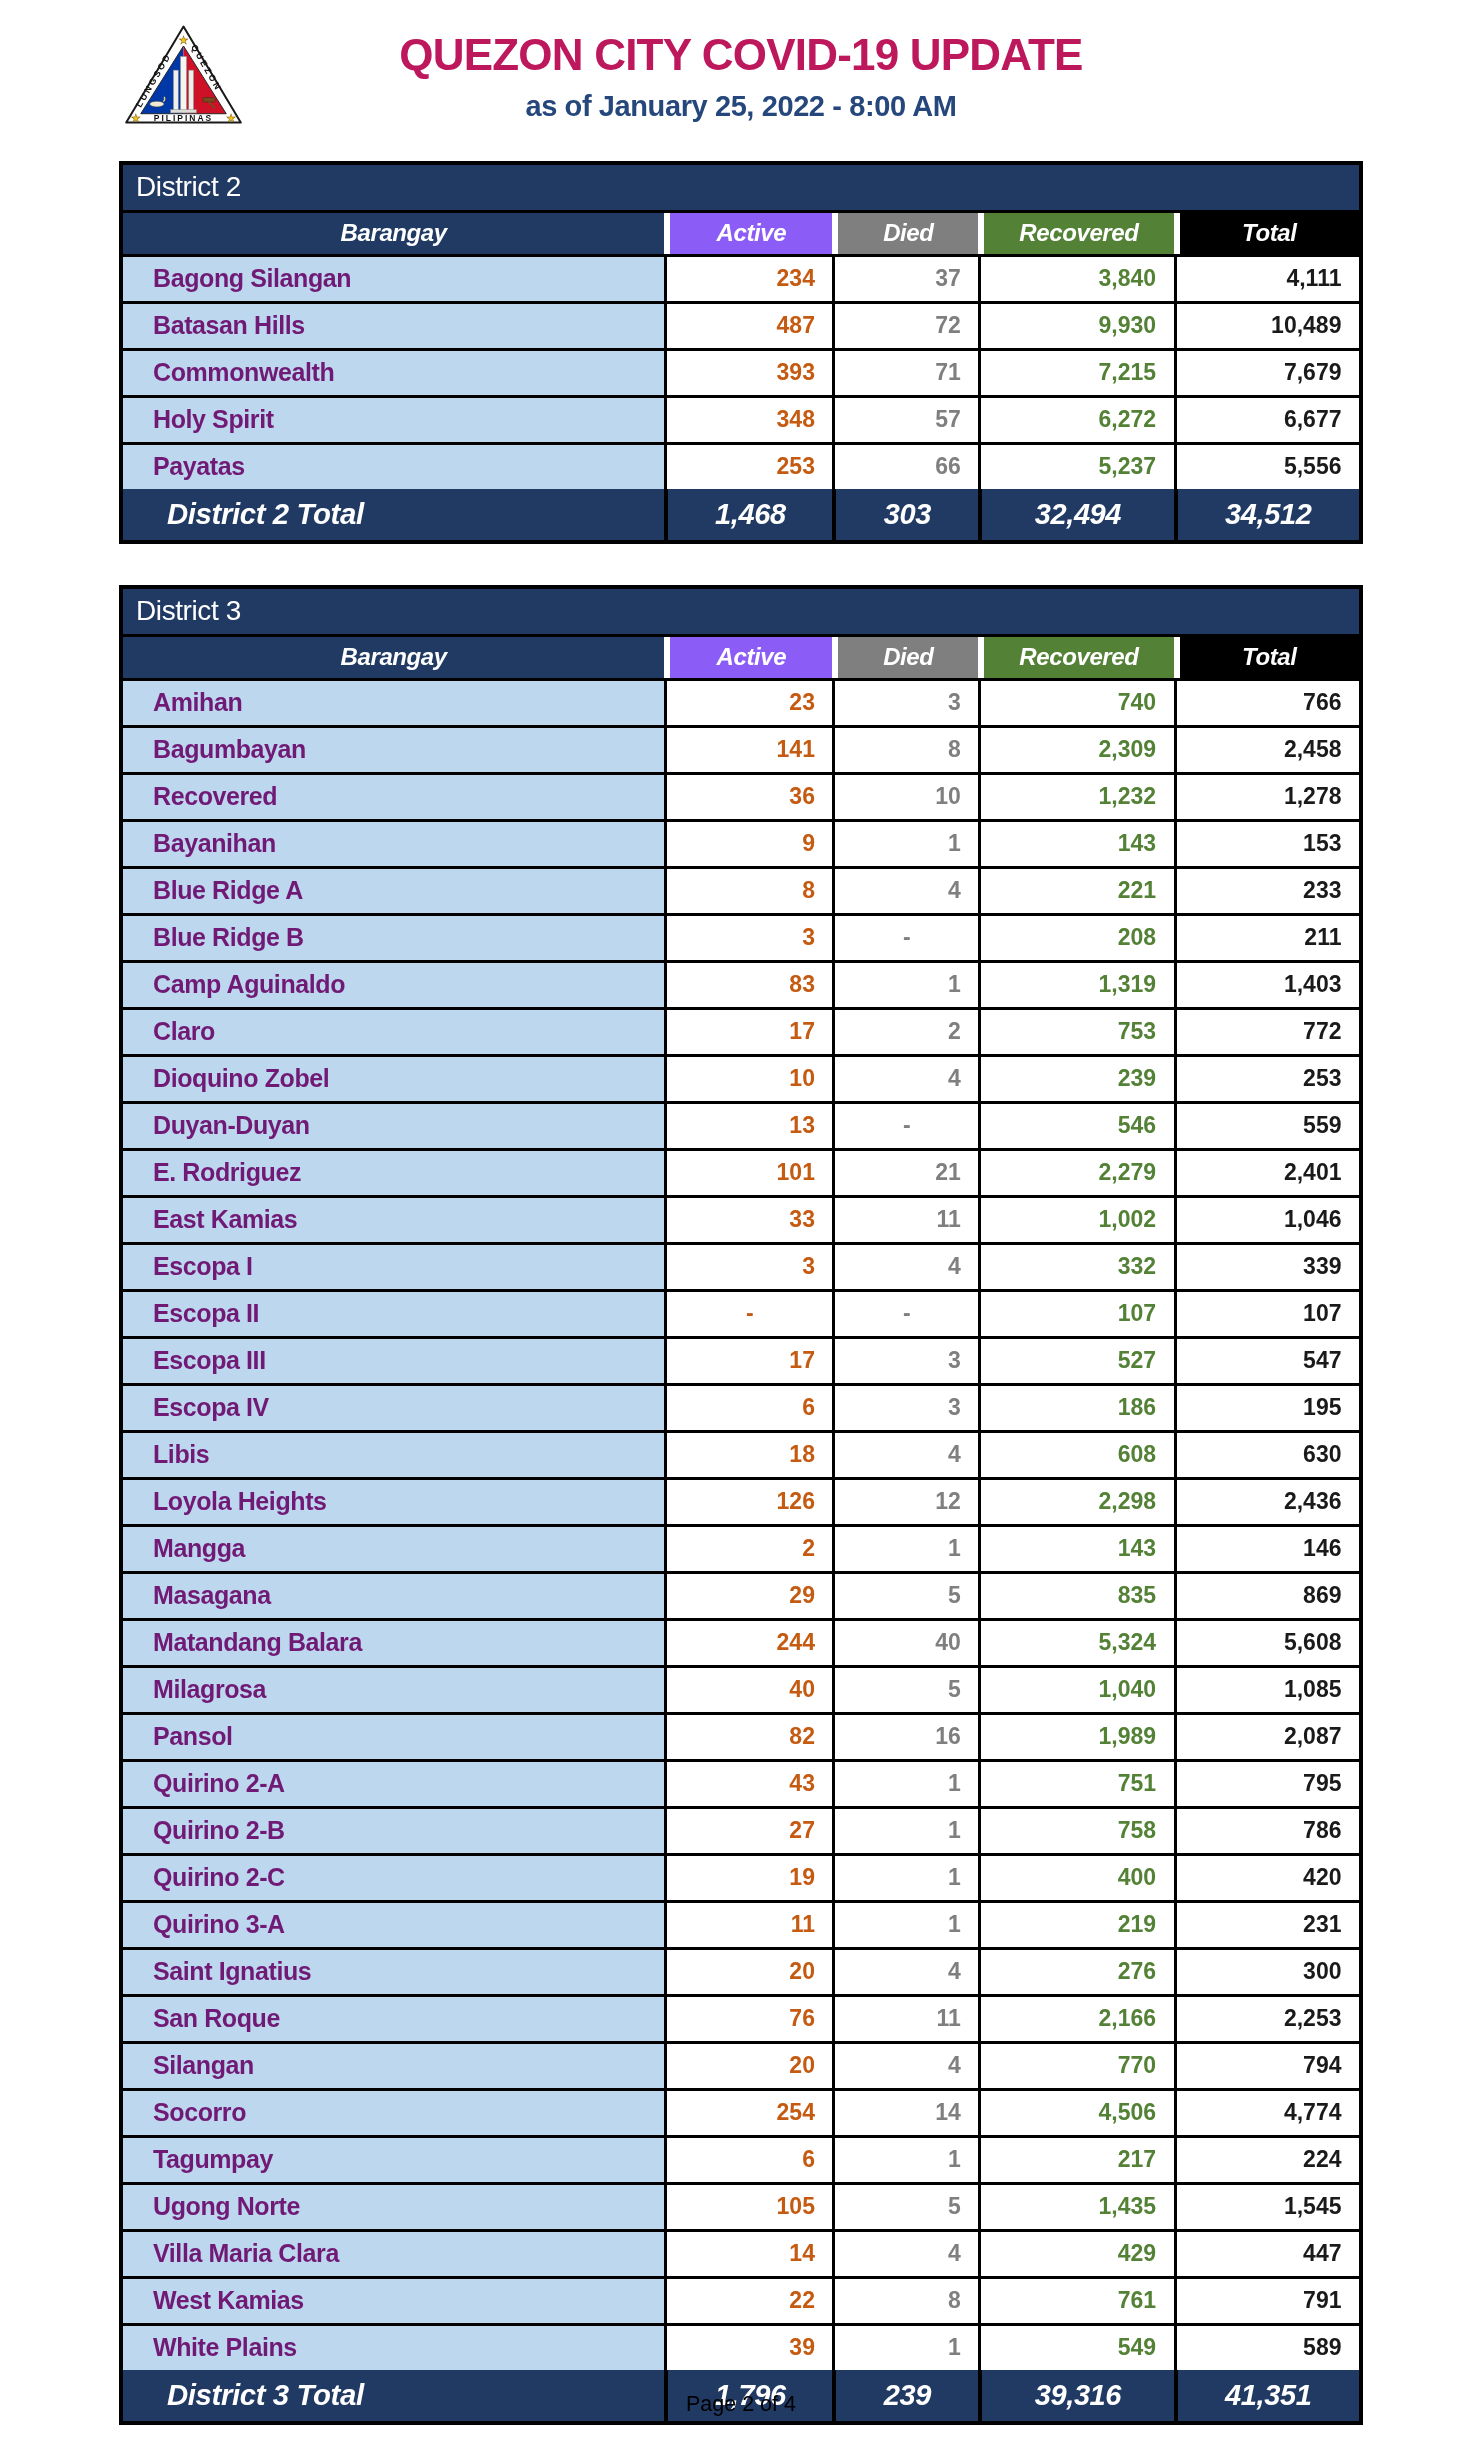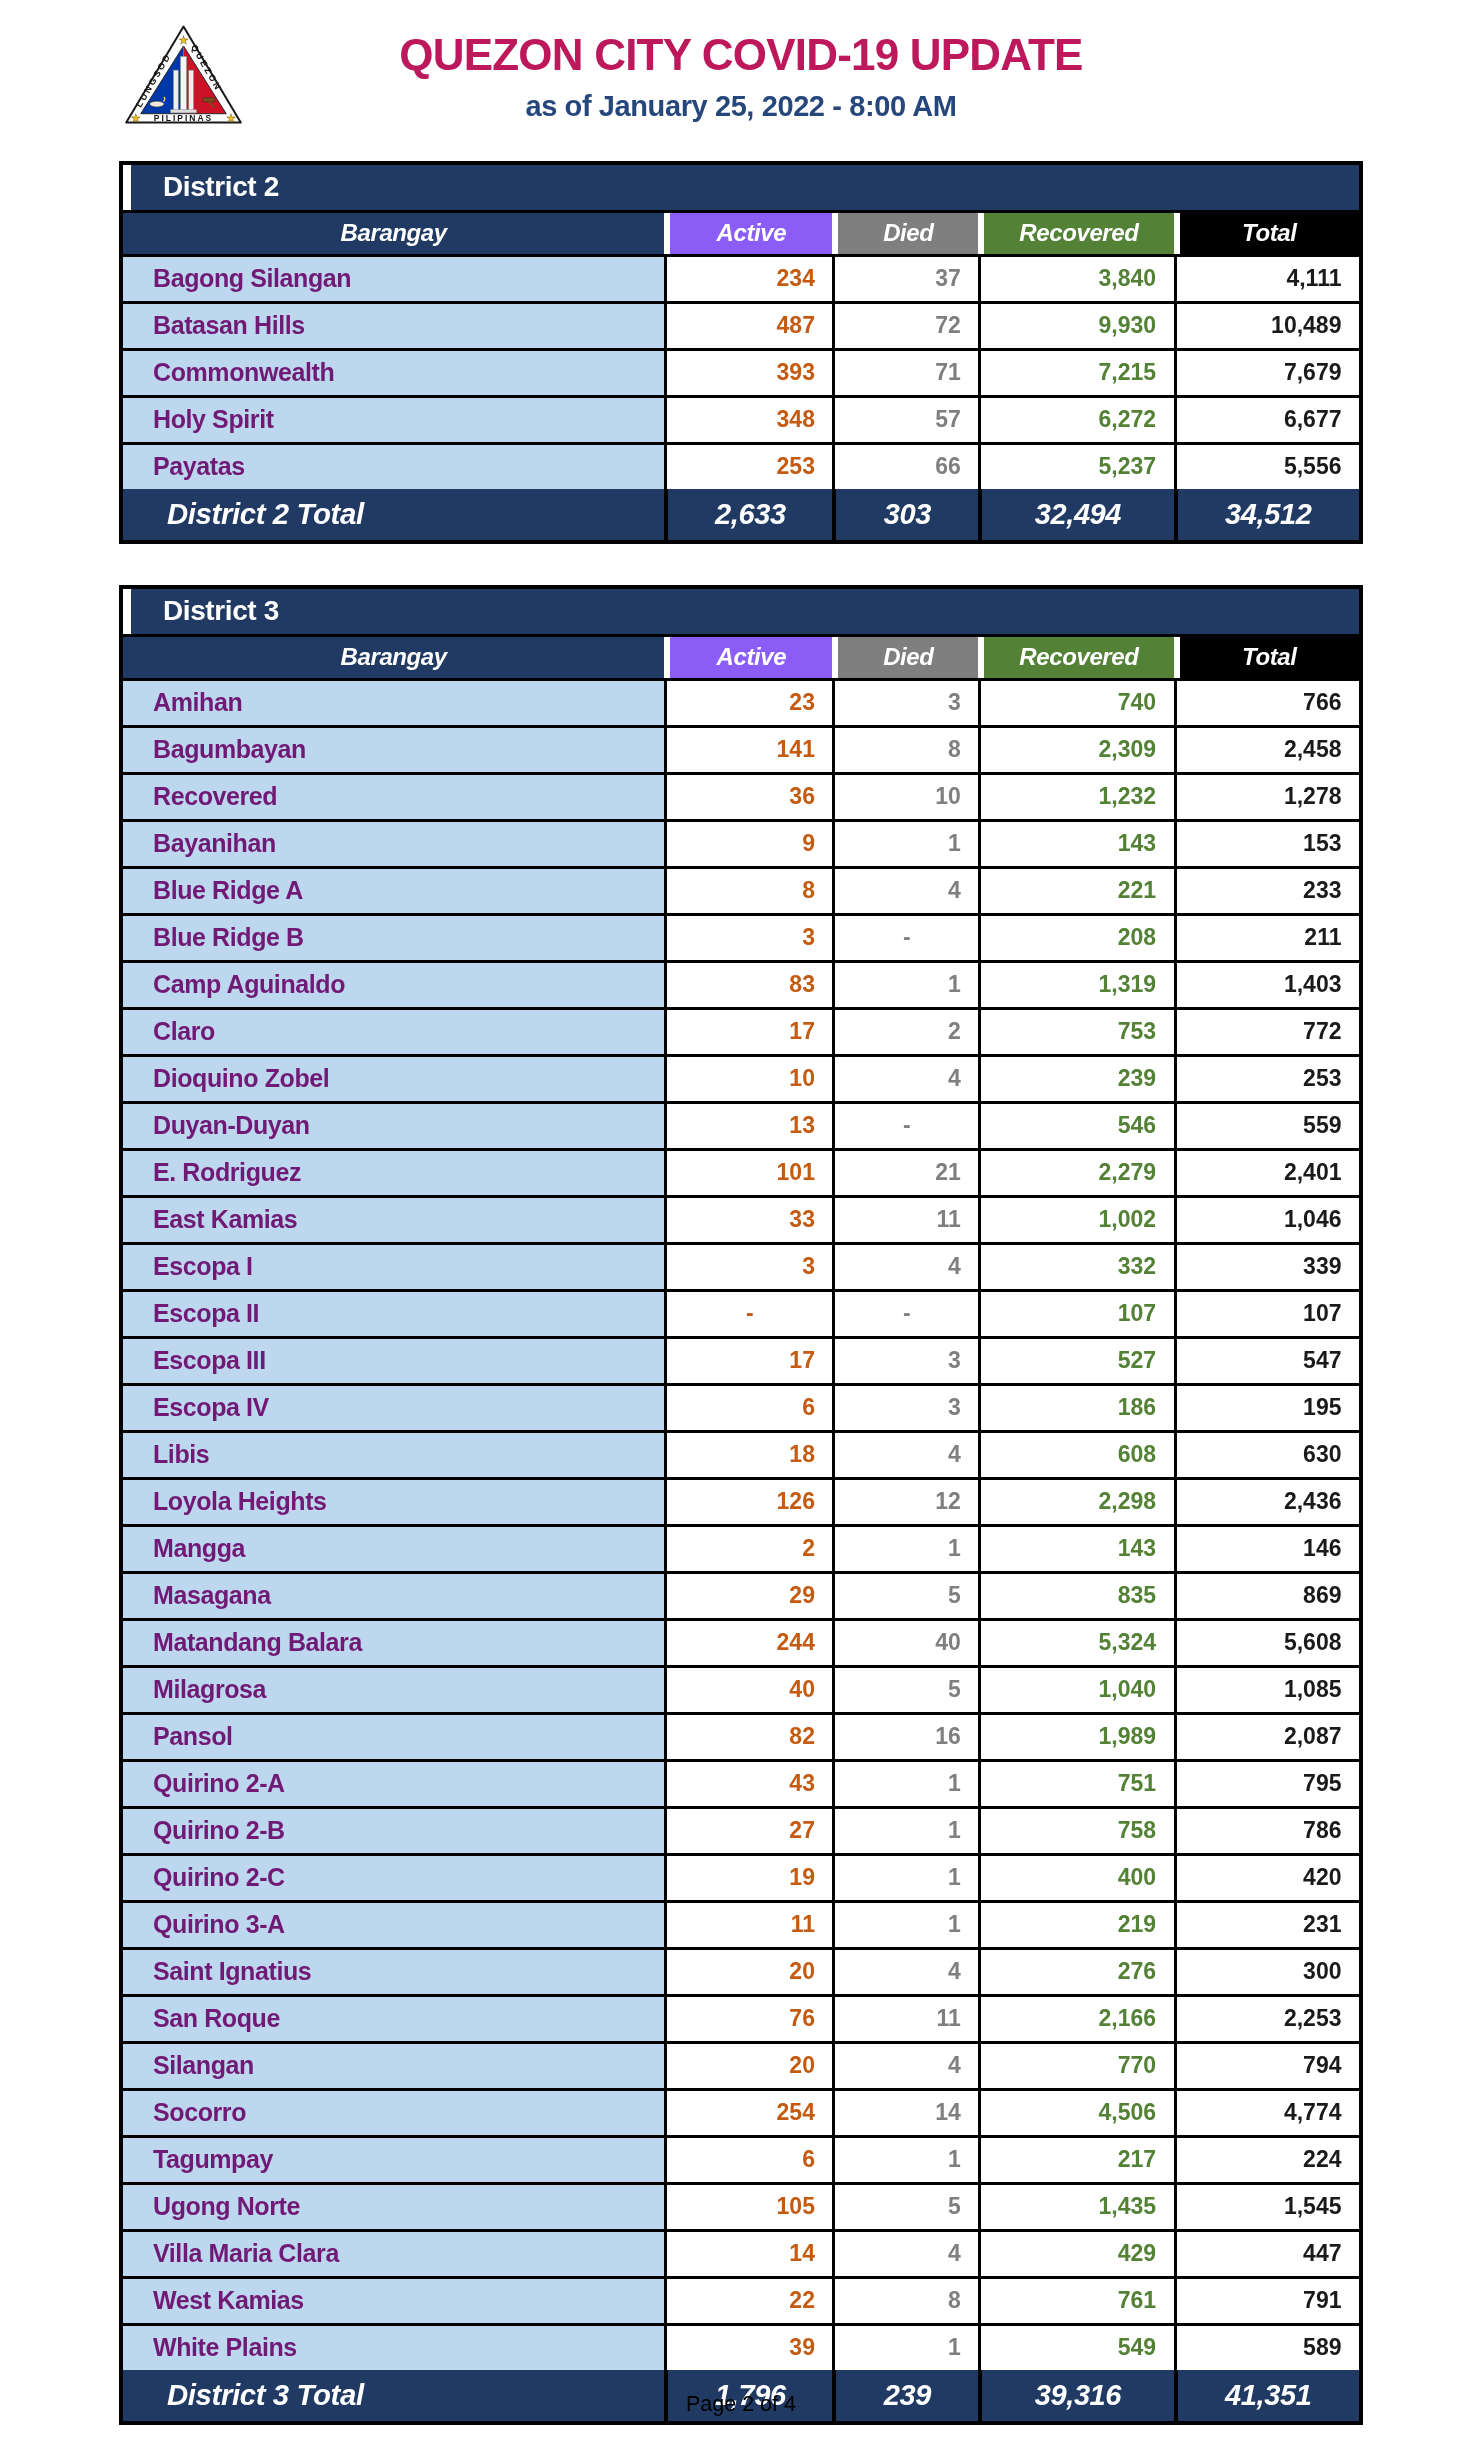--- a/index.html
+++ b/index.html
@@ -18,21 +18,21 @@
 
   
   .tbl { width:1244px; margin-left:119px; border:4.8px solid #000; background:#fff; box-sizing:border-box; }
   #district-2-table { margin-top:38px; }
   #district-3-table { margin-top:41px; }
   .trow { display:flex; align-items:stretch; }
   .trow + .trow, .rows-host .trow { border-top:3.2px solid #000; }
 
   .band {
     height:45px; background:#203A63; color:#fff; display:flex; align-items:center;
-    font-size:28px; font-weight:bold; padding-left:32px; letter-spacing:-0.4px;margin-left:8px;
+    font-size:28px; font-weight:normal; padding-left:13px; letter-spacing:-0.4px;
   }
   .hrow { height:41px; }
   .hc {
     display:flex; align-items:center; justify-content:center; box-sizing:border-box;
     color:#fff; font-style:italic; font-weight:bold; font-size:24px; letter-spacing:-0.4px;
   }
   .hc + .hc { border-left:6.4px solid #fff; }
   .hc.bgy { background:#203A63; }
   .hc.act { background:#8b5cf6; }
   .hc.die { background:#7F7F7F; }
@@ -154,21 +154,21 @@
       <div class="trow drow">
         <div class="c bgy w-bgy">Payatas</div>
         <div class="c num act w-act">253</div>
         <div class="c num die w-die">66</div>
         <div class="c num rec w-rec">5,237</div>
         <div class="c num tot w-tot">5,556</div>
       </div>
     </div>
   <div class="trow trowtotal">
     <div class="tc lbl w-bgy">District 2 Total</div>
-    <div class="tc n w-act">2,633</div>
+    <div class="tc n w-act">1,468</div>
     <div class="tc n w-die">303</div>
     <div class="tc n w-rec">32,494</div>
     <div class="tc n w-tot">34,512</div>
   </div>
 </div>
 
 <div class="tbl" id="district-3-table">
   <div class="trow band">District 3</div>
   <div class="trow hrow">
     <div class="hc bgy w-bgy">Barangay</div>

